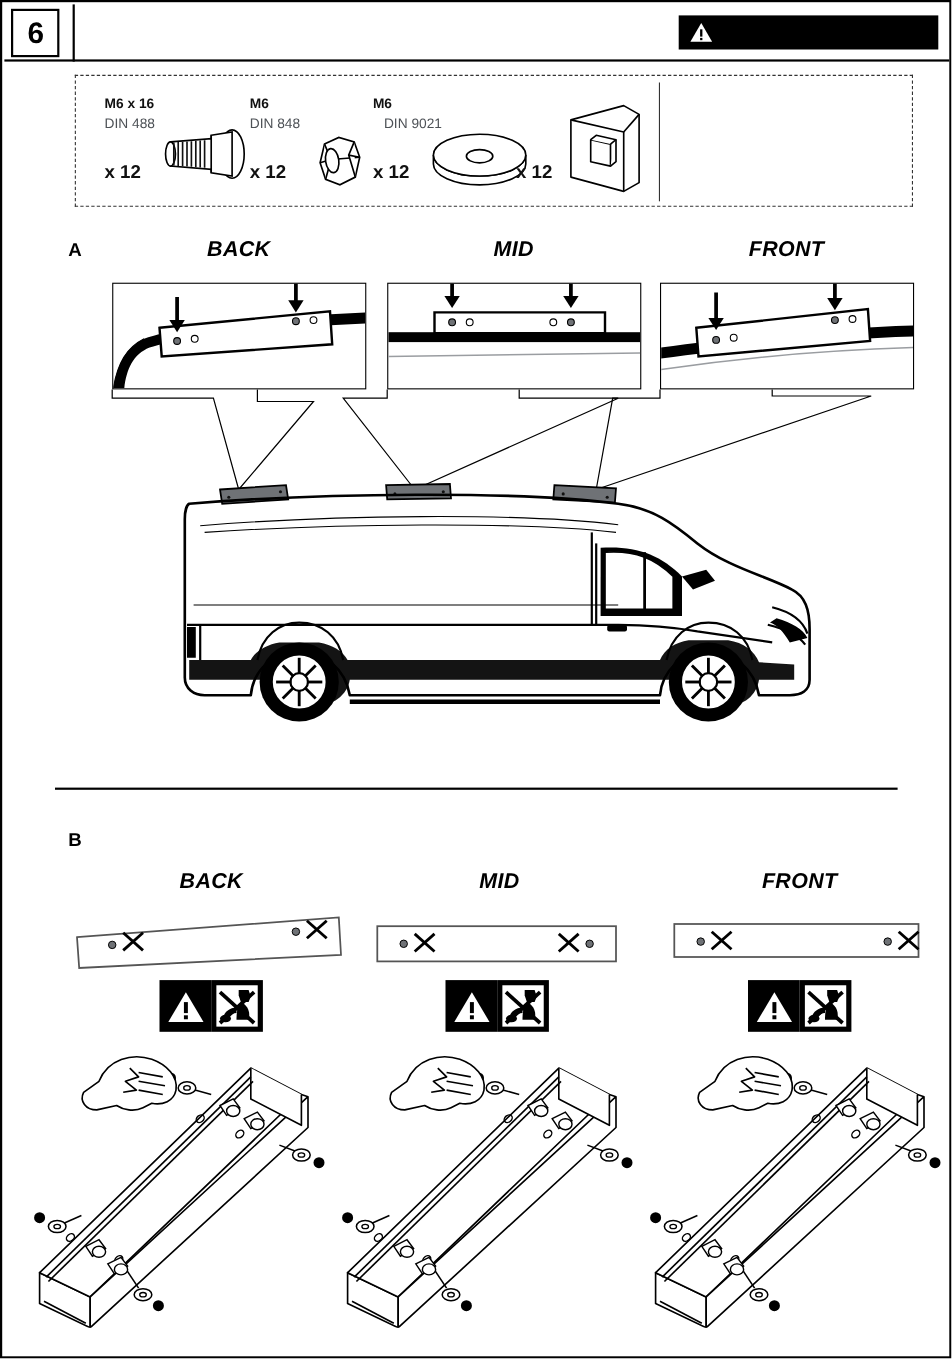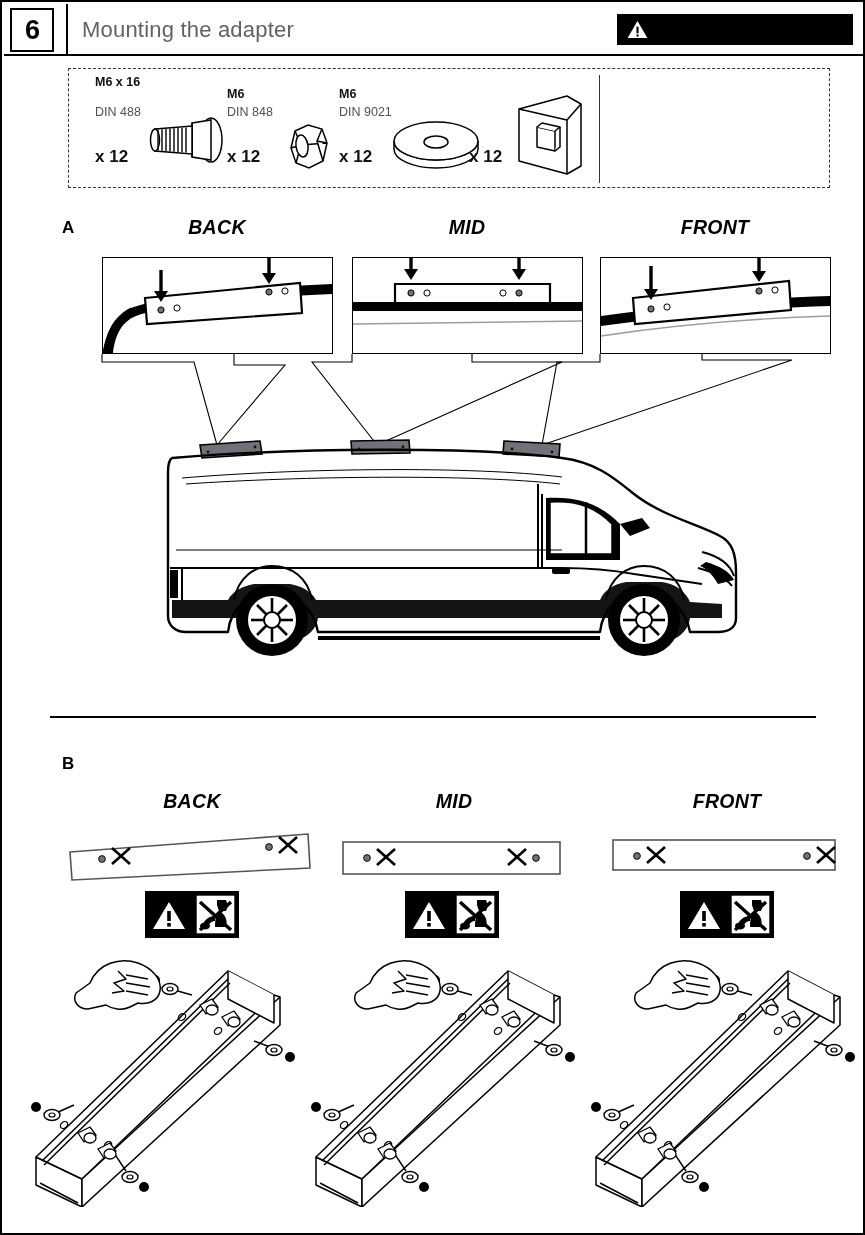--- a/index.html
+++ b/index.html
@@ -48,38 +48,37 @@
   .asmb{position:absolute;}
 </style>
 </head>
 <body>
 
 <div class="page">
 
   <div class="hdr">
     <div class="step-badge">6</div>
     <div class="hdr-sep"></div>
-    <div class="hdr-title">Mounting the adapter</div>
 
     <div class="rhd-banner">
       <svg class="rhd-tri" viewBox="0 0 22 20">
         <polygon points="11,1 21.4,19 0.6,19" fill="#fff"></polygon>
         <rect x="9.9" y="7" width="2.2" height="7" fill="#000"></rect>
         <rect x="9.9" y="15.2" width="2.2" height="2.2" fill="#000"></rect>
       </svg>
       <span class="rhd-text">RHD IS MIRROR OF LHD</span>
     </div>
     <div class="hdr-rule"></div>
   </div>
 
   <div class="parts">
     <div class="parts-div"></div>
 
     <div class="part" style="left:26px;width:140px;">
-      <div class="p-title" style="left:0;top:6px;">M6 x 16</div>
+      <div class="p-title" style="left:0;top:18px;">M6 x 16</div>
       <div class="p-din" style="left:0;top:36px;">DIN 488</div>
       <div class="p-qty" style="left:0;top:78px;">x 12</div>
       <svg class="p-art" style="left:40px;top:38px;" width="100" height="68" viewBox="0 0 100 68">
         <g fill="none" stroke="#000" stroke-width="1.5">
           <ellipse cx="76" cy="33" rx="11" ry="22" fill="#fff"></ellipse>
           <path d="M57 16 L76 13 L76 53 L57 50 Z" fill="#fff"></path>
           <path d="M57 16 L57 50"></path>
           <path d="M20 22 L57 19 L57 47 L20 44 Z" fill="#fff"></path>
           <ellipse cx="20" cy="33" rx="4.5" ry="11" fill="#fff"></ellipse>
         </g>
@@ -108,21 +107,21 @@
           <path d="M20 24 L10 27"></path>
           <ellipse cx="21" cy="25" rx="6" ry="11" transform="rotate(-8 21 25)"></ellipse>
           <path d="M41 8 L36 20 L42 40"></path>
           <path d="M36 20 L46 22"></path>
         </g>
       </svg>
     </div>
 
     <div class="part" style="left:270px;width:140px;">
       <div class="p-title" style="left:0;top:18px;">M6</div>
-      <div class="p-din" style="left:0;top:36px;">DIN 9021</div>
+      <div class="p-din" style="left:10px;top:36px;">DIN 9021</div>
       <div class="p-qty" style="left:0;top:78px;">x 12</div>
       <svg class="p-art" style="left:52px;top:48px;" width="90" height="60" viewBox="0 0 90 60">
         <g fill="#fff" stroke="#000" stroke-width="1.5">
           <path d="M3 24 A42 19 0 0 0 87 24 L87 32 A42 19 0 0 1 3 32 Z"></path>
           <ellipse cx="45" cy="24" rx="42" ry="19"></ellipse>
           <ellipse cx="45" cy="25" rx="12" ry="6"></ellipse>
         </g>
       </svg>
     </div>
 

